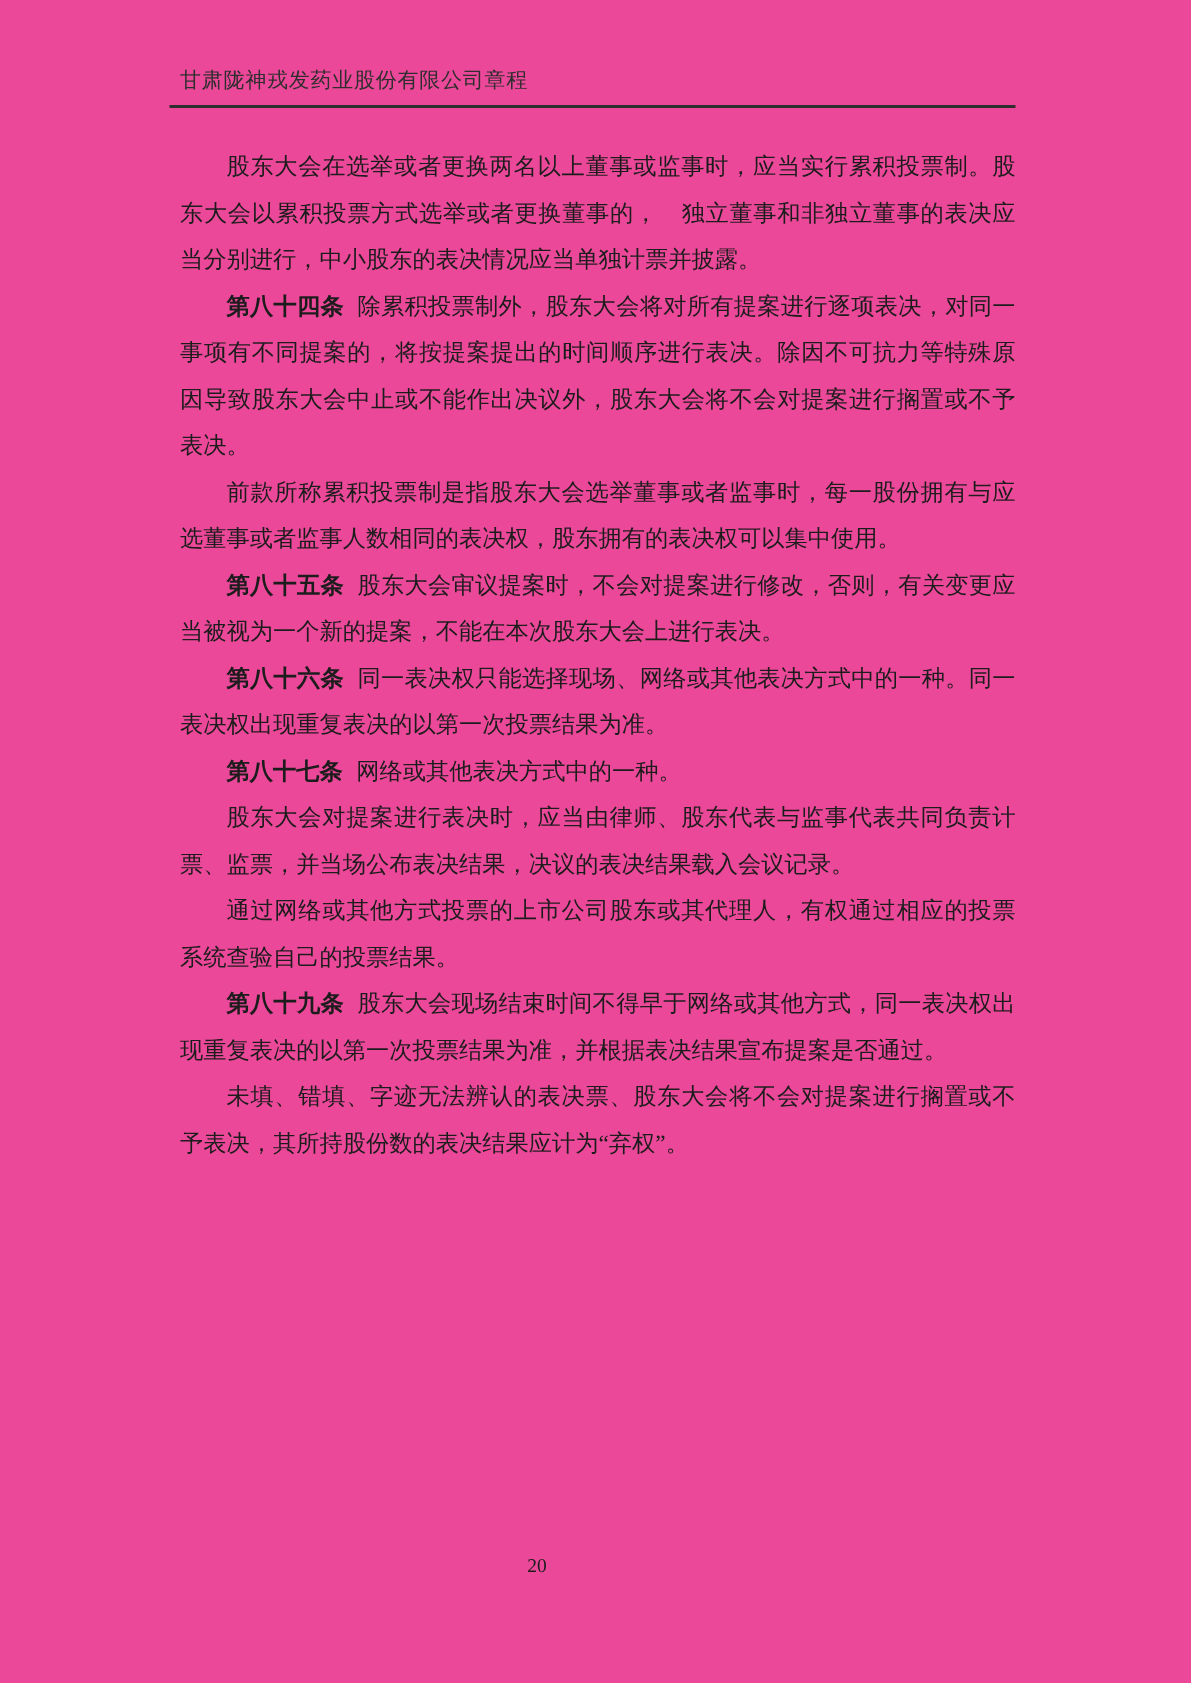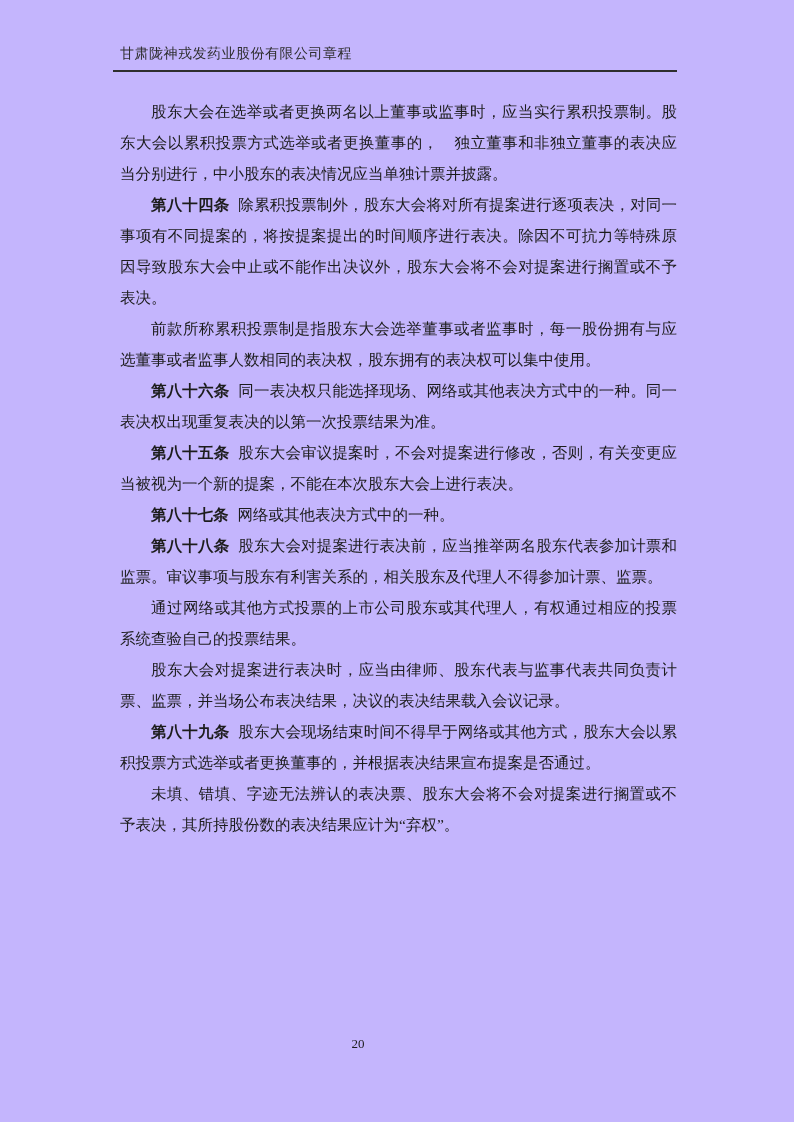--- a/index.html
+++ b/index.html
@@ -2,21 +2,21 @@
 <html><head>
 <meta charset="utf-8">
 <style>
   * { box-sizing: border-box; }
   html, body { margin: 0; padding: 0; background: #ffffff; }
 
   .page {
     position: relative;
     width: 794px;
     height: 1122px;
-    background: #c4b5fd;
+    background: #ec4899;
     font-family: "Liberation Serif", "DejaVu Serif", serif;
     color: #1c1c1c;
     overflow: hidden;
   }
 
   .header {
     position: absolute;
     left: 113px;
     top: 45px;
     width: 564px;
@@ -66,27 +66,26 @@
 <div class="page">
 
   <div class="header">
     <span>甘肃陇神戎发药业股份有限公司章程</span>
   </div>
 
   <div class="body-text">
     <p><span class="art"></span><span>股东大会在选举或者更换两名以上董事或监事时，应当实行累积投票制。股东大会以累积投票方式选举或者更换董事的，　独立董事和非独立董事的表决应当分别进行，中小股东的表决情况应当单独计票并披露。</span></p>
     <p><span class="art">第八十四条</span><span>除累积投票制外，股东大会将对所有提案进行逐项表决，对同一事项有不同提案的，将按提案提出的时间顺序进行表决。除因不可抗力等特殊原因导致股东大会中止或不能作出决议外，股东大会将不会对提案进行搁置或不予表决。</span></p>
     <p><span class="art"></span><span>前款所称累积投票制是指股东大会选举董事或者监事时，每一股份拥有与应选董事或者监事人数相同的表决权，股东拥有的表决权可以集中使用。</span></p>
+    <p><span class="art">第八十五条</span><span>股东大会审议提案时，不会对提案进行修改，否则，有关变更应当被视为一个新的提案，不能在本次股东大会上进行表决。</span></p>
     <p><span class="art">第八十六条</span><span>同一表决权只能选择现场、网络或其他表决方式中的一种。同一表决权出现重复表决的以第一次投票结果为准。</span></p>
-    <p><span class="art">第八十五条</span><span>股东大会审议提案时，不会对提案进行修改，否则，有关变更应当被视为一个新的提案，不能在本次股东大会上进行表决。</span></p>
     <p><span class="art">第八十七条</span><span>网络或其他表决方式中的一种。</span></p>
-    <p><span class="art">第八十八条</span><span>股东大会对提案进行表决前，应当推举两名股东代表参加计票和监票。审议事项与股东有利害关系的，相关股东及代理人不得参加计票、监票。</span></p>
+    <p><span class="art"></span><span>股东大会对提案进行表决时，应当由律师、股东代表与监事代表共同负责计票、监票，并当场公布表决结果，决议的表决结果载入会议记录。</span></p>
     <p><span class="art"></span><span>通过网络或其他方式投票的上市公司股东或其代理人，有权通过相应的投票系统查验自己的投票结果。</span></p>
-    <p><span class="art"></span><span>股东大会对提案进行表决时，应当由律师、股东代表与监事代表共同负责计票、监票，并当场公布表决结果，决议的表决结果载入会议记录。</span></p>
-    <p><span class="art">第八十九条</span><span>股东大会现场结束时间不得早于网络或其他方式，股东大会以累积投票方式选举或者更换董事的，并根据表决结果宣布提案是否通过。</span></p>
+    <p><span class="art">第八十九条</span><span>股东大会现场结束时间不得早于网络或其他方式，同一表决权出现重复表决的以第一次投票结果为准，并根据表决结果宣布提案是否通过。</span></p>
     <p><span class="art"></span><span>未填、错填、字迹无法辨认的表决票、股东大会将不会对提案进行搁置或不予表决，其所持股份数的表决结果应计为“弃权”。</span></p>
   </div>
 
   <div class="footer">
     <span>20</span>
   </div>
 
 </div>
 
 </body></html>

